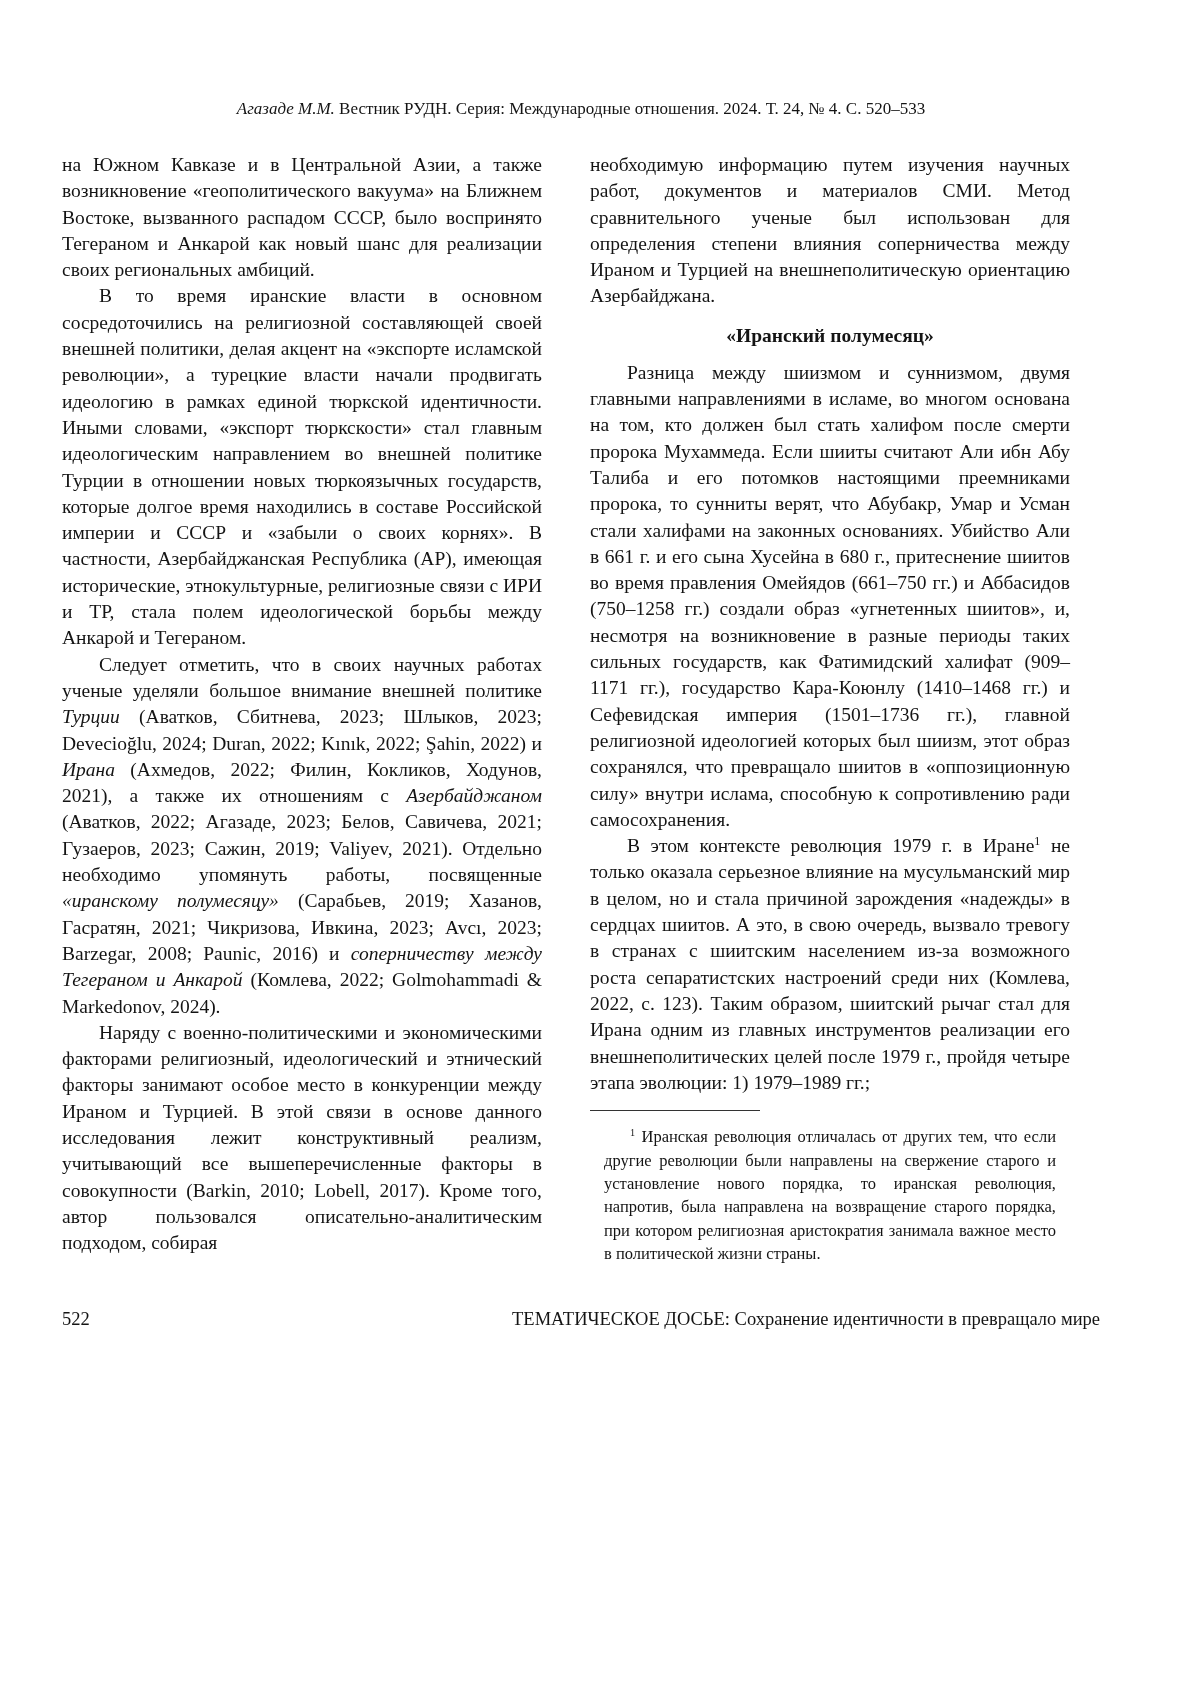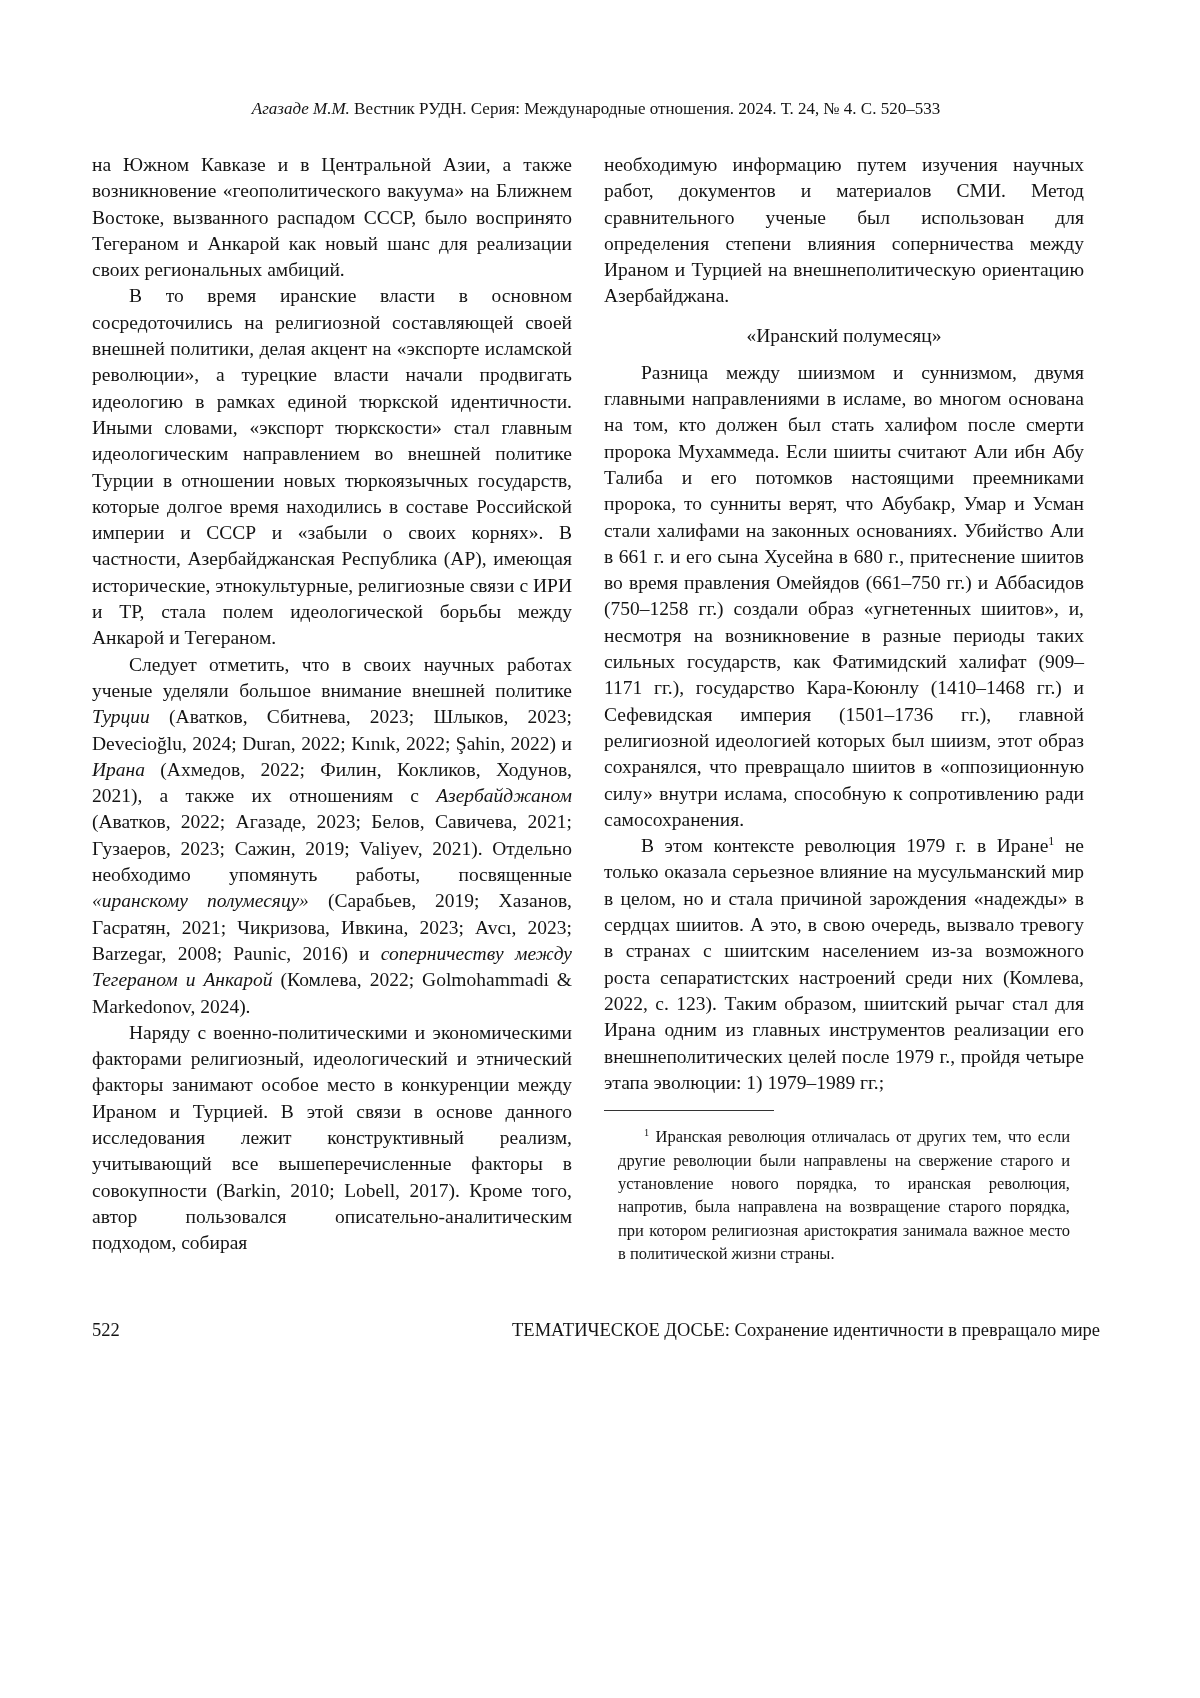--- a/index.html
+++ b/index.html
@@ -11,49 +11,49 @@
     width: 1200px;
     height: 1698px;
     font-family: "Liberation Serif", "DejaVu Serif", serif;
     color: #141414;
     overflow: hidden;
   }
   .page {
     box-sizing: border-box;
     width: 1200px;
     height: 1698px;
-    padding: 98px 100px 0 92px;
+    padding: 98px 100px 0 62px;
   }
   .running-header {
     text-align: center;
     font-size: 17px;
     line-height: 22px;
     margin-bottom: 32px;
     white-space: nowrap;
   }
   .running-header .italic { font-style: italic; }
   .columns {
     display: flex;
-    gap: 32px;
+    gap: 48px;
   }
   .column {
     width: 480px;
     flex: 0 0 480px;
   }
   p.body-para {
     margin: 0;
     font-size: 19.5px;
     line-height: 26.3px;
     text-align: justify;
   }
   p.body-para.indent { text-indent: 37px; }
   .italic { font-style: italic; }
   h2.section-heading {
     font-size: 19.5px;
-    font-weight: normal;
+    font-weight: bold;
     text-align: center;
     margin: 15px 0 13px 0;
   }
   sup {
     font-size: 0.62em;
     line-height: 0;
     vertical-align: super;
   }
   .footnote { margin-top: 14px; }
   .footnote-rule {
@@ -65,21 +65,21 @@
     margin: 14px;
     font-size: 16.5px;
     line-height: 23.4px;
     text-align: justify;
     text-indent: 26px;
   }
   .page-footer {
     display: flex;
     justify-content: space-between;
     align-items: baseline;
-    margin-top: 40px;
+    margin-top: 29px;
     font-size: 18.5px;
   }
 </style>
 </head>
 <body>
 
 <div class="page">
 
   <div class="running-header">
     <span class="italic">Агазаде М.М.</span><span> Вестник РУДН. Серия: Международные отношения. 2024. Т. 24, № 4. С. 520–533</span>

